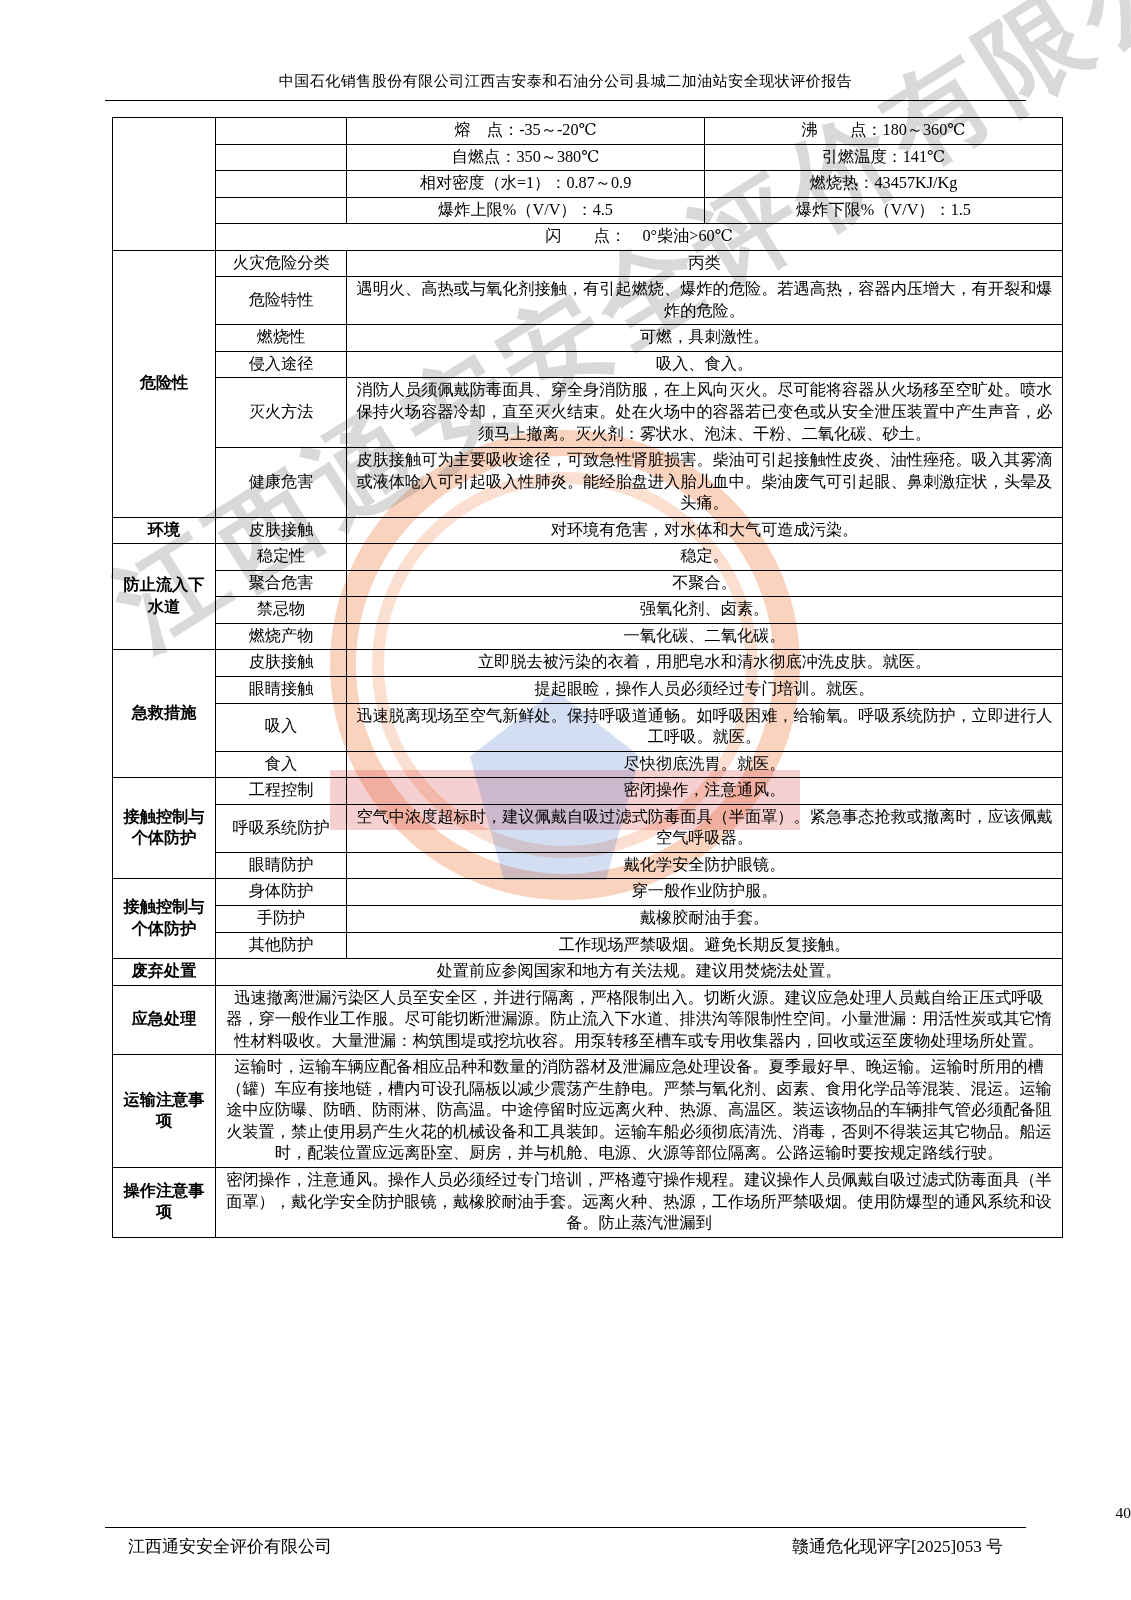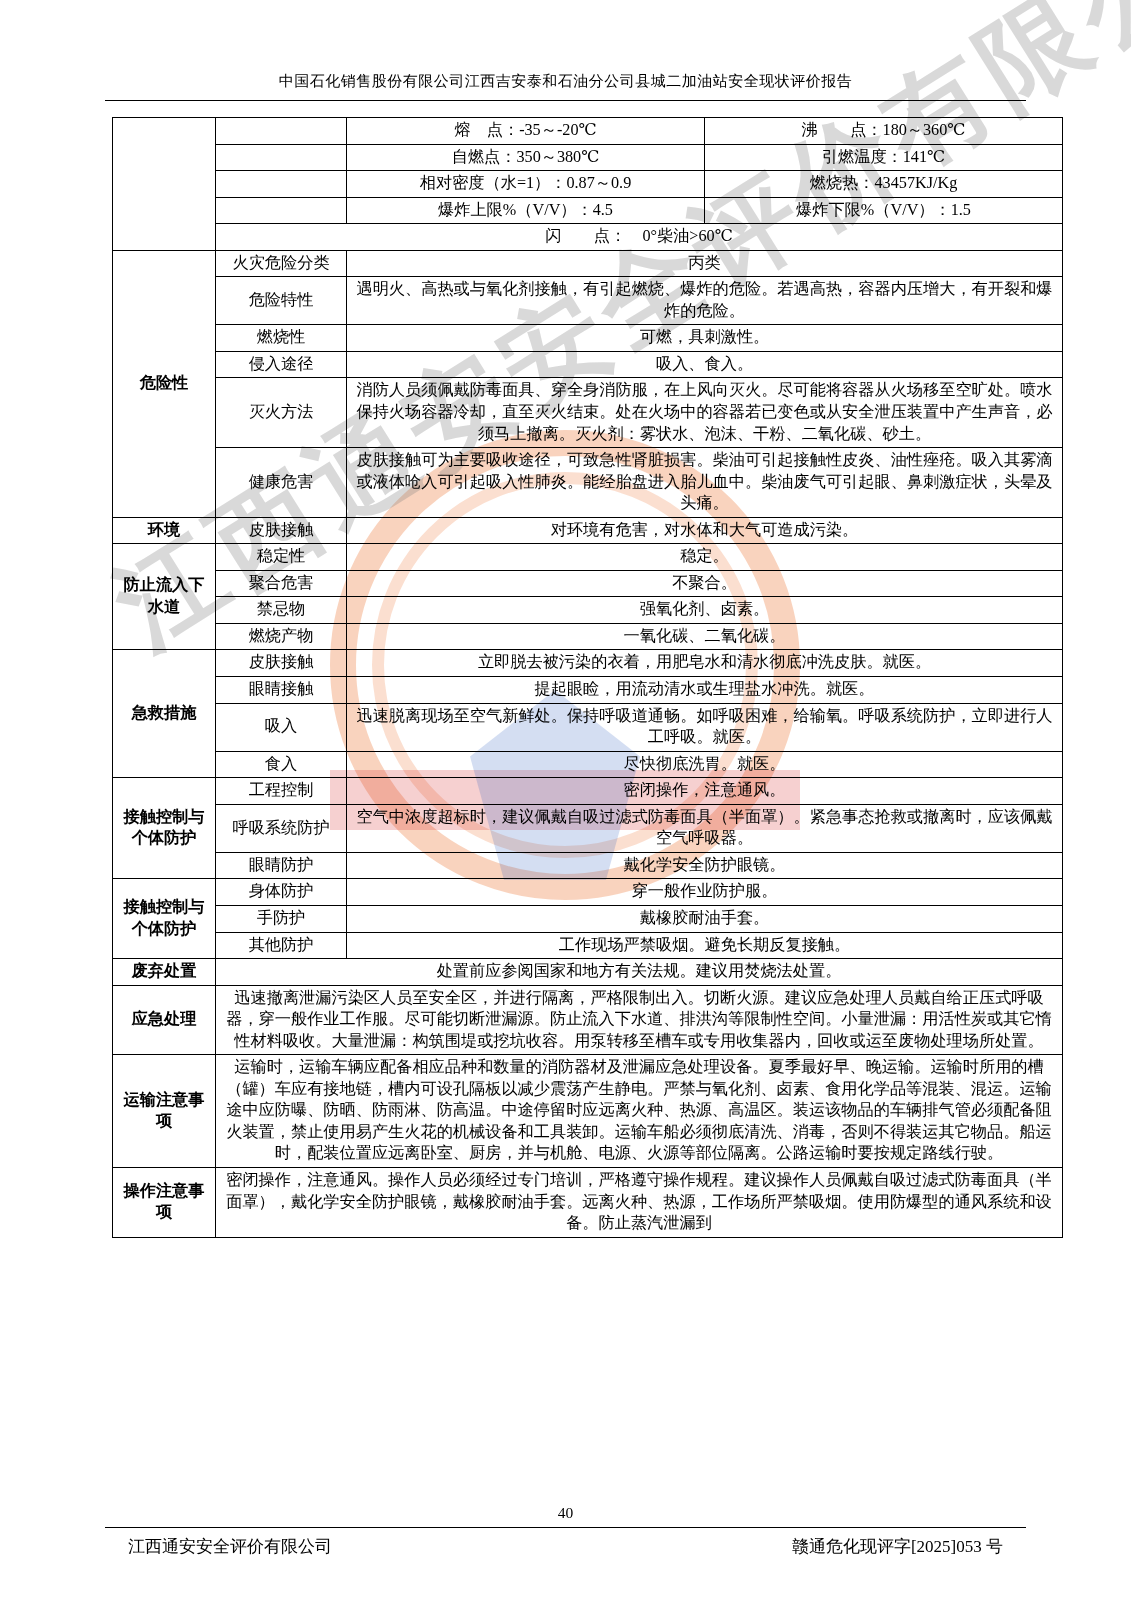--- a/index.html
+++ b/index.html
@@ -89,21 +89,21 @@
     z-index: 10;
     border-bottom: 1.4px solid #000;
     margin: 0 105px 16px 105px;
   }
   .footer {
     position: absolute;
     left: 0; right: 0; bottom: 42px;
     z-index: 10;
   }
   .page-num {
-    text-align: center;
+    text-align: right;
     font-size: 15.5px;
     margin-bottom: 5px;
   }
   .footer-rule {
     border-bottom: 1.4px solid #000;
     margin: 0 105px 7px 105px;
   }
   .footer-row {
     display: flex;
     justify-content: space-between;
@@ -243,21 +243,21 @@
           <td colspan="2">一氧化碳、二氧化碳。</td>
         </tr>
 
         <tr>
           <td class="cat" rowspan="4">急救措施</td>
           <td class="sub">皮肤接触</td>
           <td colspan="2">立即脱去被污染的衣着，用肥皂水和清水彻底冲洗皮肤。就医。</td>
         </tr>
         <tr>
           <td class="sub">眼睛接触</td>
-          <td colspan="2">提起眼睑，用流动清水或生理盐水冲洗。就医。</td>
+          <td colspan="2">提起眼睑，操作人员必须经过专门培训。就医。</td>
         </tr>
         <tr>
           <td class="sub">吸入</td>
           <td colspan="2" class="just">迅速脱离现场至空气新鲜处。保持呼吸道通畅。如呼吸困难，给输氧。呼吸系统防护，立即进行人工呼吸。就医。</td>
         </tr>
         <tr>
           <td class="sub">食入</td>
           <td colspan="2">尽快彻底洗胃。就医。</td>
         </tr>
 

